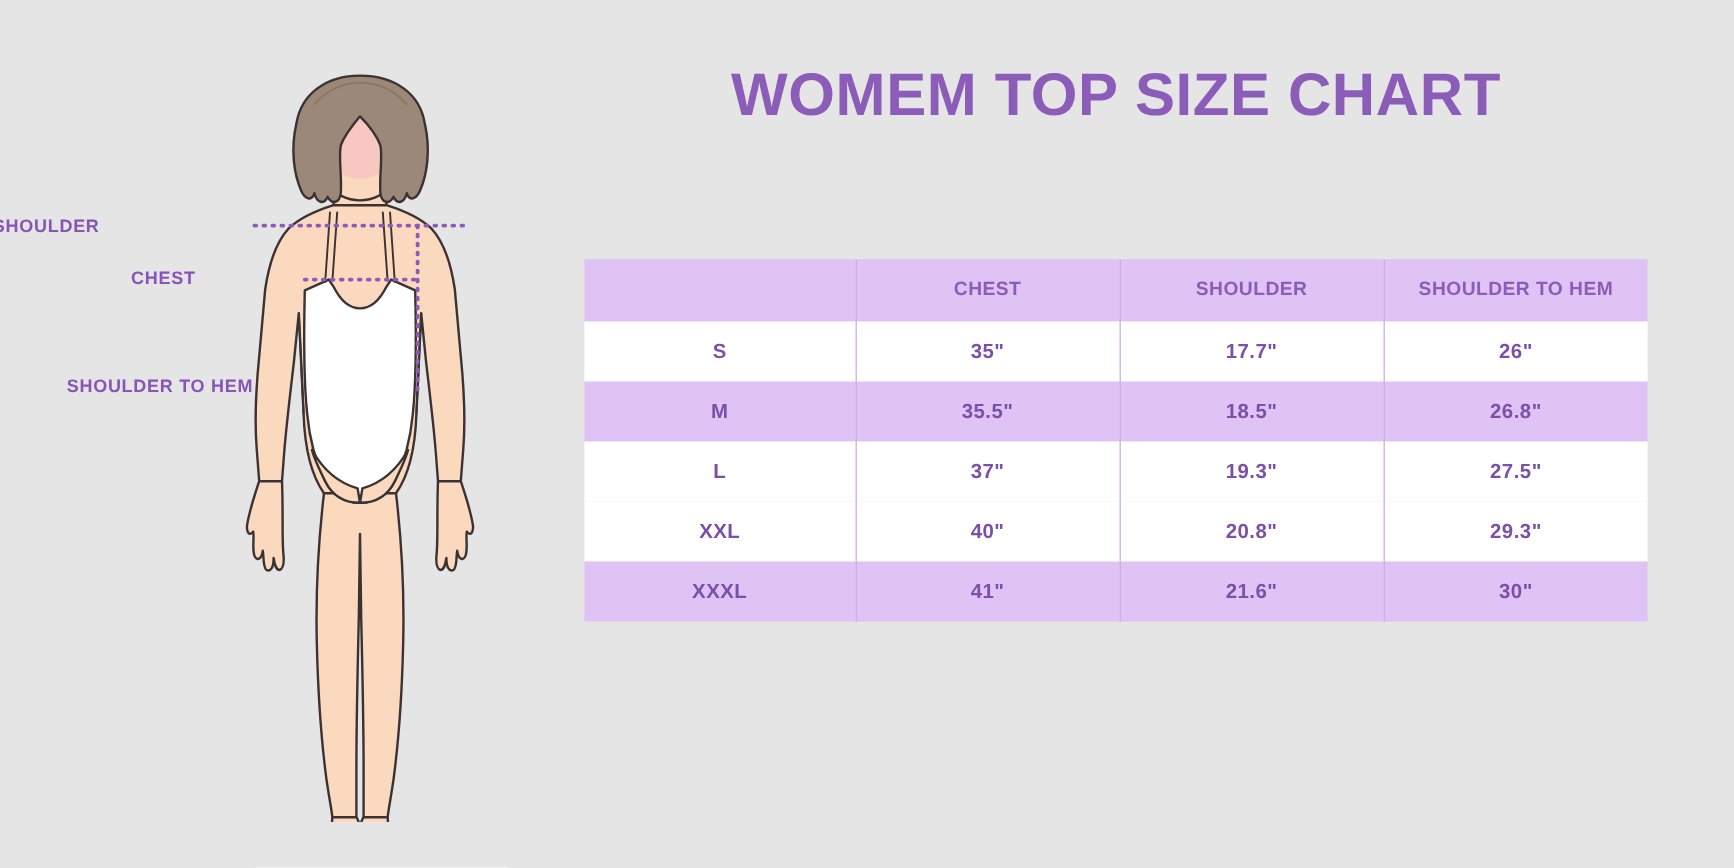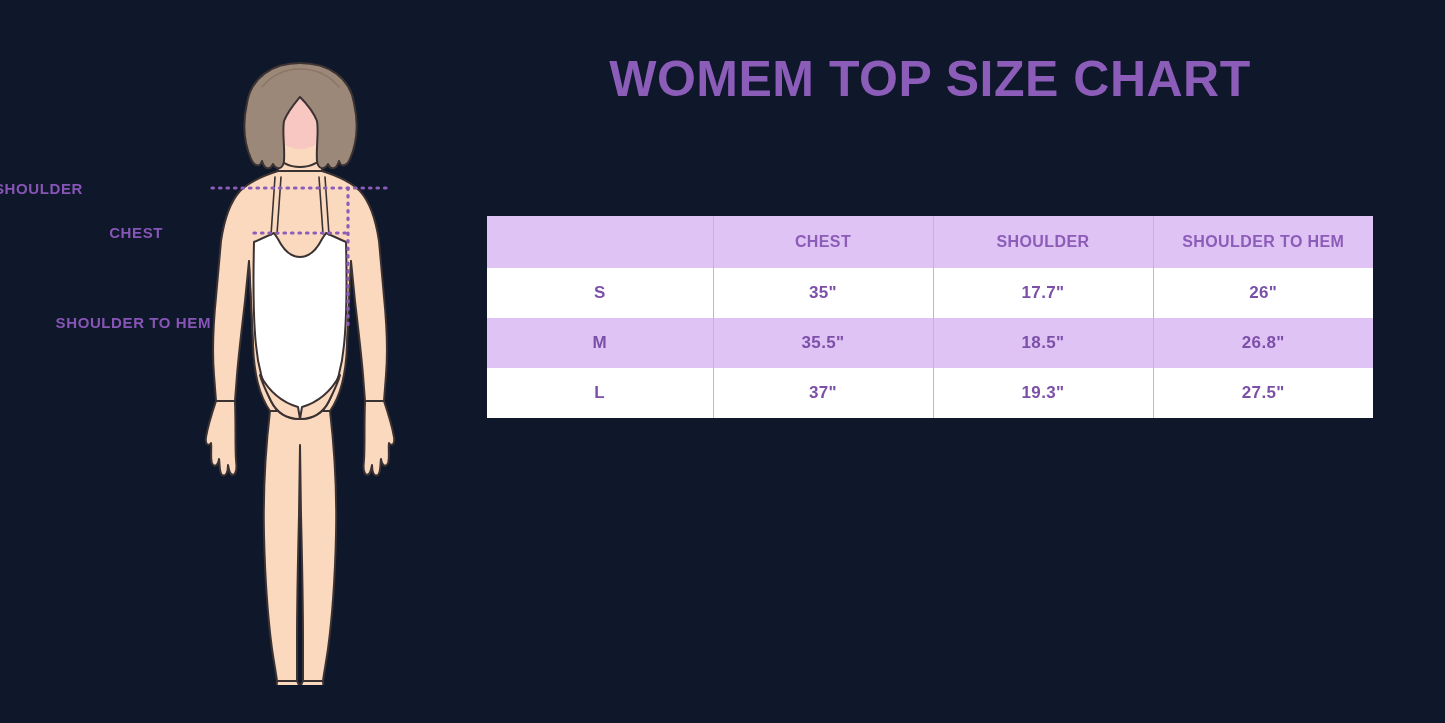--- a/index.html
+++ b/index.html
@@ -7,21 +7,21 @@
     padding: 0;
     background: #ffffff;
   }
   body {
     font-family: "Liberation Sans", sans-serif;
   }
   #canvas {
     position: relative;
     width: 1445px;
     height: 723px;
-    background: #0f172a;
+    background: #e5e5e5;
     overflow: hidden;
   }
 
   
   #chart-title {
     position: absolute;
     left: 487px;
     top: 50px;
     width: 886px;
     text-align: center;
@@ -263,16 +263,28 @@
         <td>35.5"</td>
         <td>18.5"</td>
         <td>26.8"</td>
       </tr>
       <tr class="plain">
         <td>L</td>
         <td>37"</td>
         <td>19.3"</td>
         <td>27.5"</td>
       </tr>
+      <tr class="plain">
+        <td>XXL</td>
+        <td>40"</td>
+        <td>20.8"</td>
+        <td>29.3"</td>
+      </tr>
+      <tr class="shade">
+        <td>XXXL</td>
+        <td>41"</td>
+        <td>21.6"</td>
+        <td>30"</td>
+      </tr>
     </tbody>
   </table>
 
 </div>
 
 </body></html>

